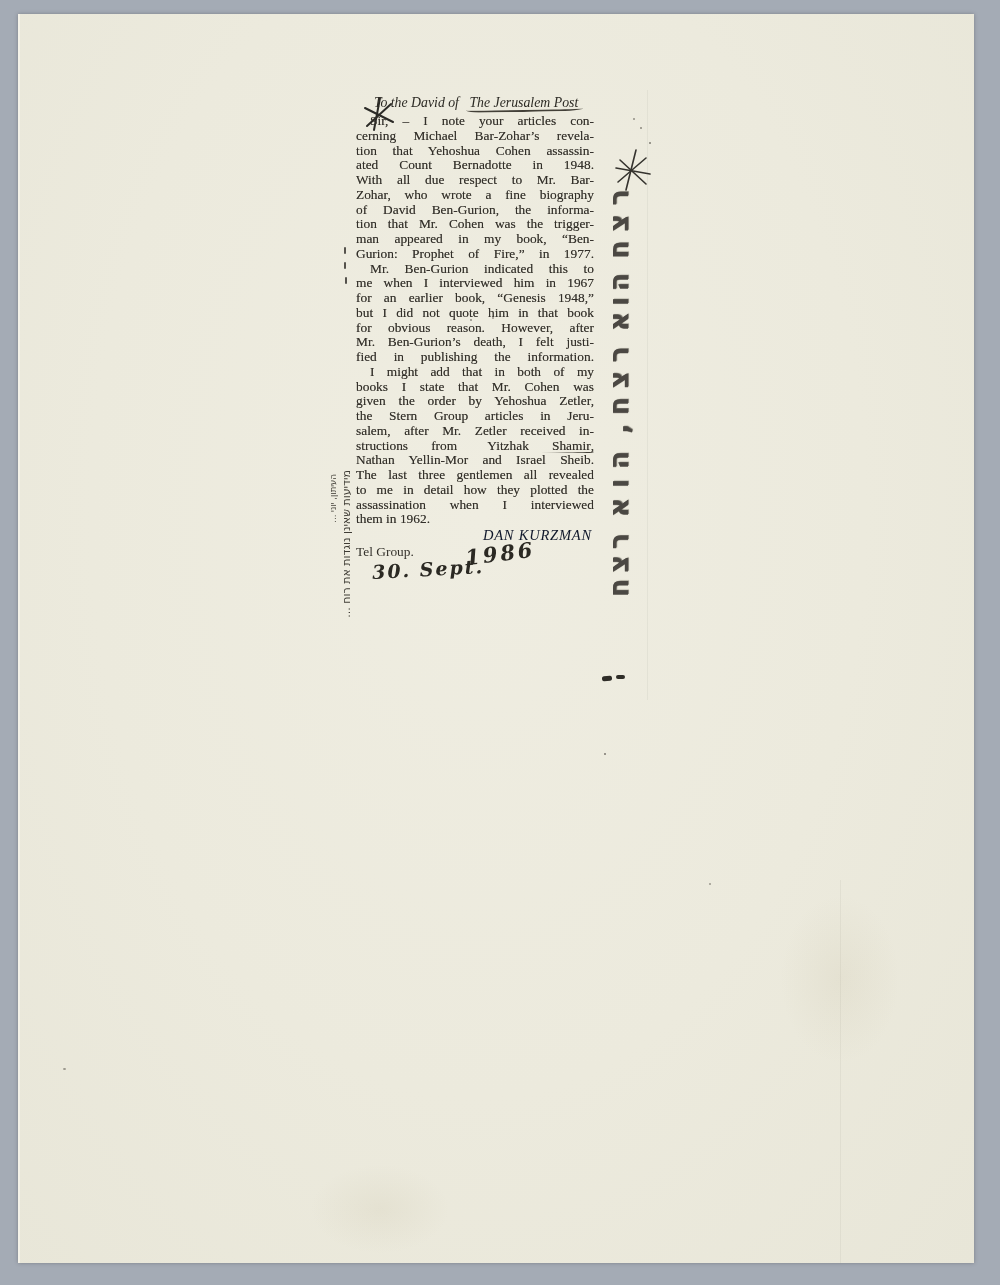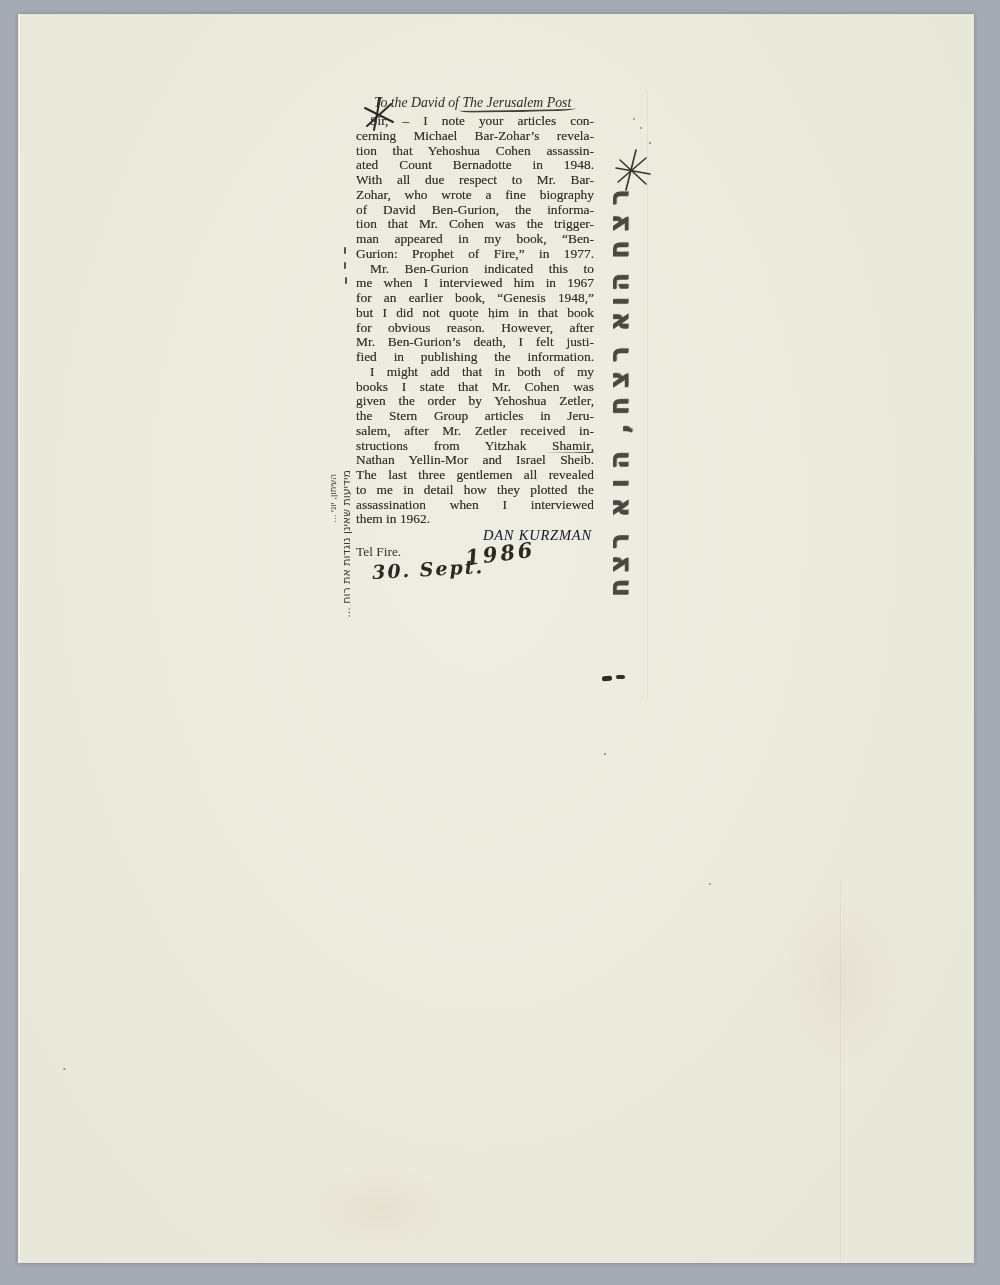--- a/index.html
+++ b/index.html
@@ -26,21 +26,21 @@
   .article{position:absolute;left:356px;top:92px;width:238px;color:#34312b;}
   .headline{
     margin-left:42px;font-weight:700;font-size:21px;line-height:20px;
     letter-spacing:0.6px;color:#201e19;
     text-shadow:0 0 0.5px rgba(32,30,25,0.7);
   }
   .editor-line{
     margin-left:18px;margin-top:3px;font-style:italic;font-size:13.8px;
     color:#2c2a24;white-space:nowrap;
   }
-  .hand-underline{position:relative;}
+  .hand-underline{position:relative;margin-left:7px;}
   .hand-underline::after{
     content:'';position:absolute;left:-3px;right:-5px;bottom:-2px;height:3px;
     border-bottom:2.6px solid rgba(43,40,33,0.88);
     border-radius:40%/80%;
     transform:rotate(-1.1deg);
   }
   .body-lines{margin-top:3px;font-size:13.4px;line-height:14.75px;color:#33302a;
     text-shadow:0 0 0.4px rgba(51,48,42,0.55);}
   .bline{height:14.75px;overflow:hidden;}
   .bline.just{text-align:justify;}
@@ -144,21 +144,21 @@
       <div class="bline just">structions from <span class="hand-underline">Yitzhak Shamir</span>,</div>
       <div class="bline just">Nathan Yellin-Mor and Israel Sheib.</div>
       <div class="bline just">The last three gentlemen all revealed</div>
       <div class="bline just">to me in detail how they plotted the</div>
       <div class="bline just">assassination when I interviewed</div>
       <div class="bline">them in 1962.</div>
     </div>
   <div class="sig-row">
     <span class="signature">DAN KURZMAN</span>
   </div>
-  <div class="city">Tel Fire.</div>
+  <div class="city">Tel Group.</div>
 </div>
 
 <div class="handwrite hw-date">30. Sept.</div>
 <div class="handwrite hw-year">1986</div>
 
 <div id="stamp-col">
     <div class="stamp" style="left: 600px; top: 185px; height: 78px;">
       <div class="stamp-inner" style="width: 78px; transform: rotate(-90deg) translateX(-78px);">
         <span>ר</span>
         <span>צ</span>

